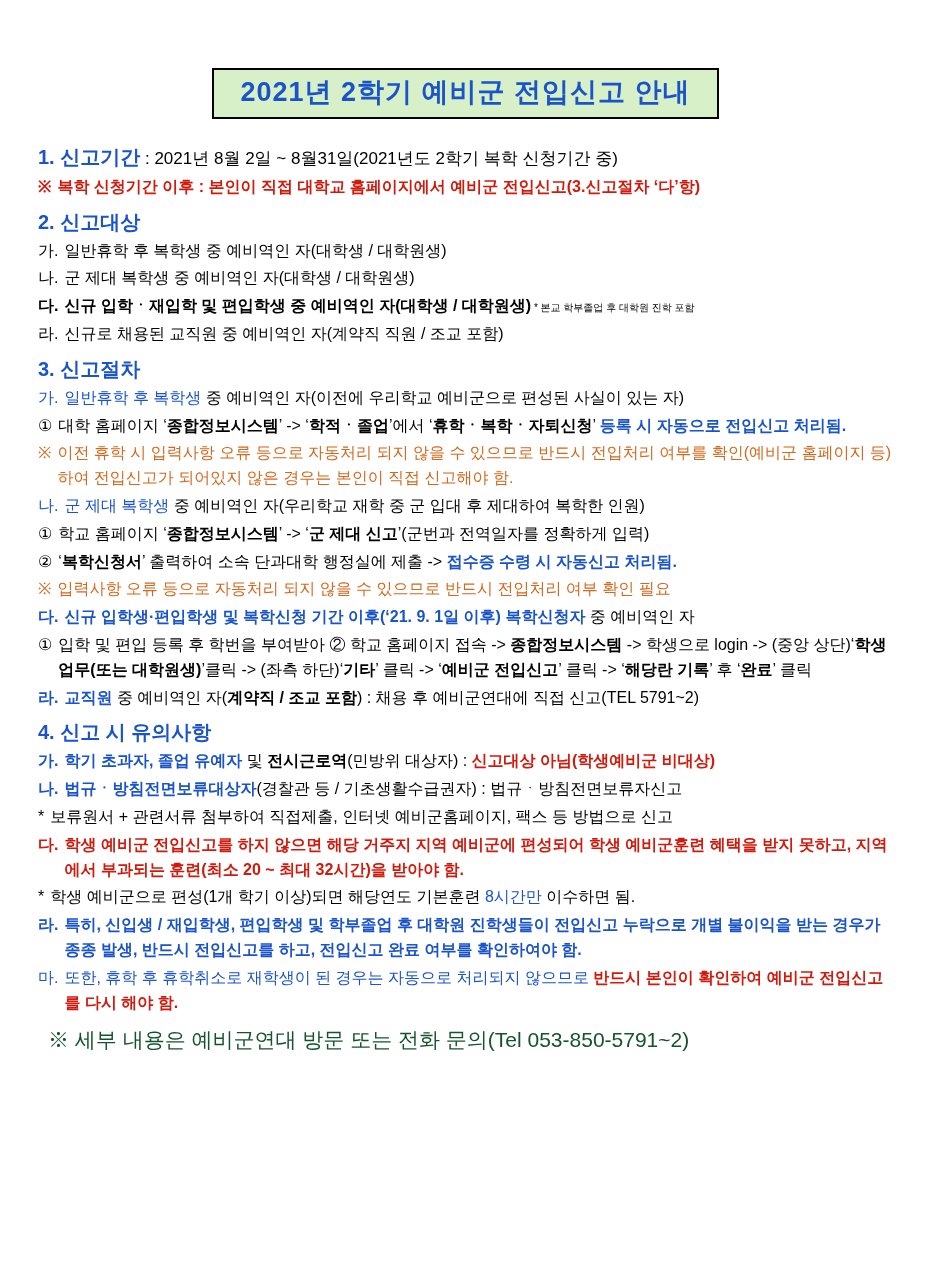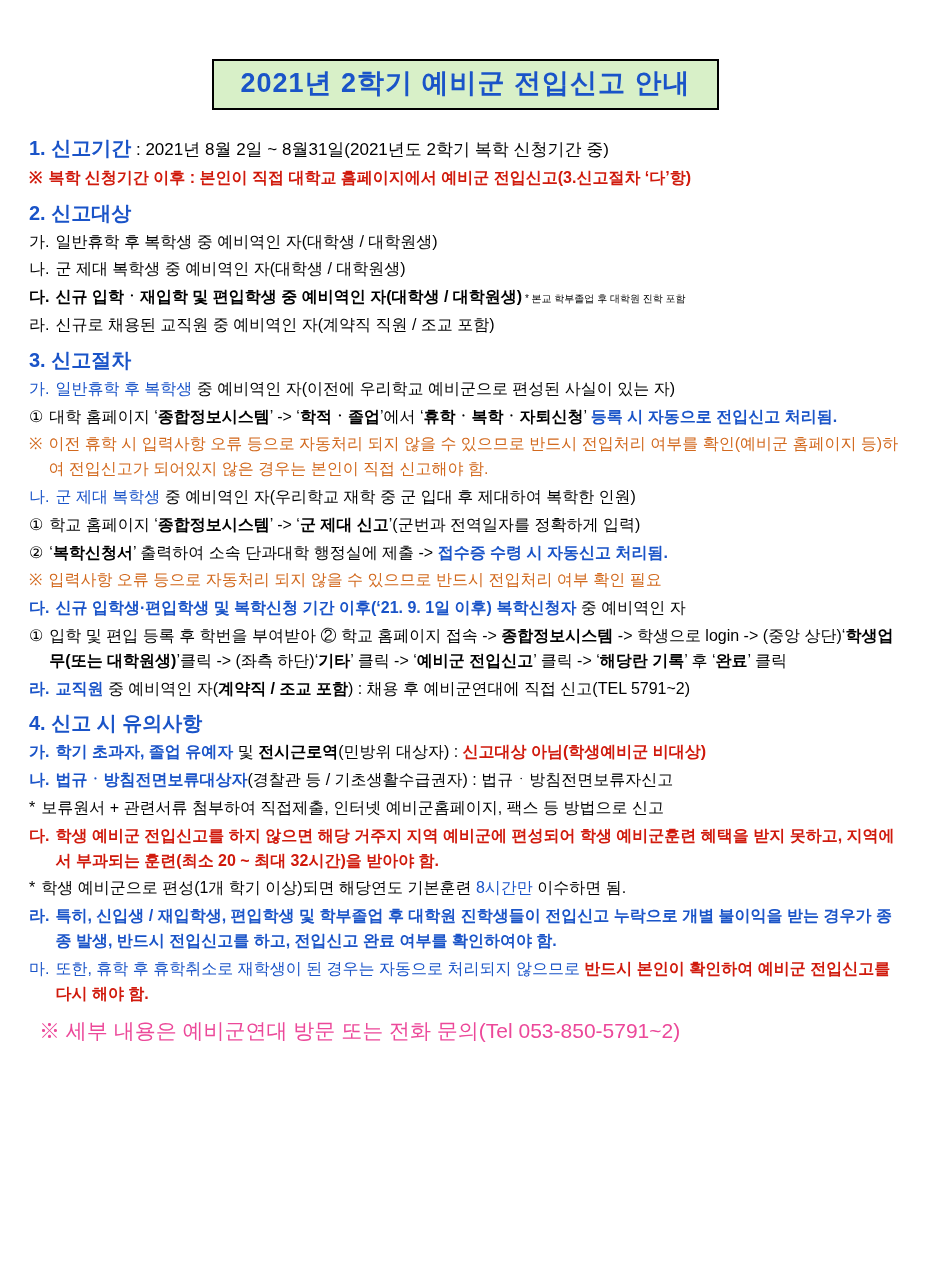--- a/index.html
+++ b/index.html
@@ -10,21 +10,21 @@
   body {
     width: 931px;
     min-height: 1283px;
     font-family: "Liberation Sans", sans-serif;
     color: #000000;
   }
   .page {
     position: relative;
     width: 931px;
     min-height: 1283px;
-    padding: 3px;
+    padding: 12px;
     box-sizing: border-box;
   }
   .title-wrap {
     text-align: center;
     padding-top: 56px;
     padding-bottom: 16px;
   }
   .title-box {
     display: inline-block;
     border: 2px solid #000000;
@@ -84,21 +84,21 @@
   .red { color: #d01a0c; }
   .orange { color: #d2691e; }
   .black { color: #000000; }
   .b { font-weight: bold; }
   .u { }
   .sm { font-size: 10px; }
   .final {
     margin: 10px 0 18px 10px;
     font-size: 21px;
     line-height: 1.4;
-    color: #ec4899;
+    color: #14532d;
   }
 </style>
 </head>
 <body>
 
 <div class="page">
 
   <div class="title-wrap">
     <div class="title-box">2021년 2학기 예비군 전입신고 안내</div>
   </div>

